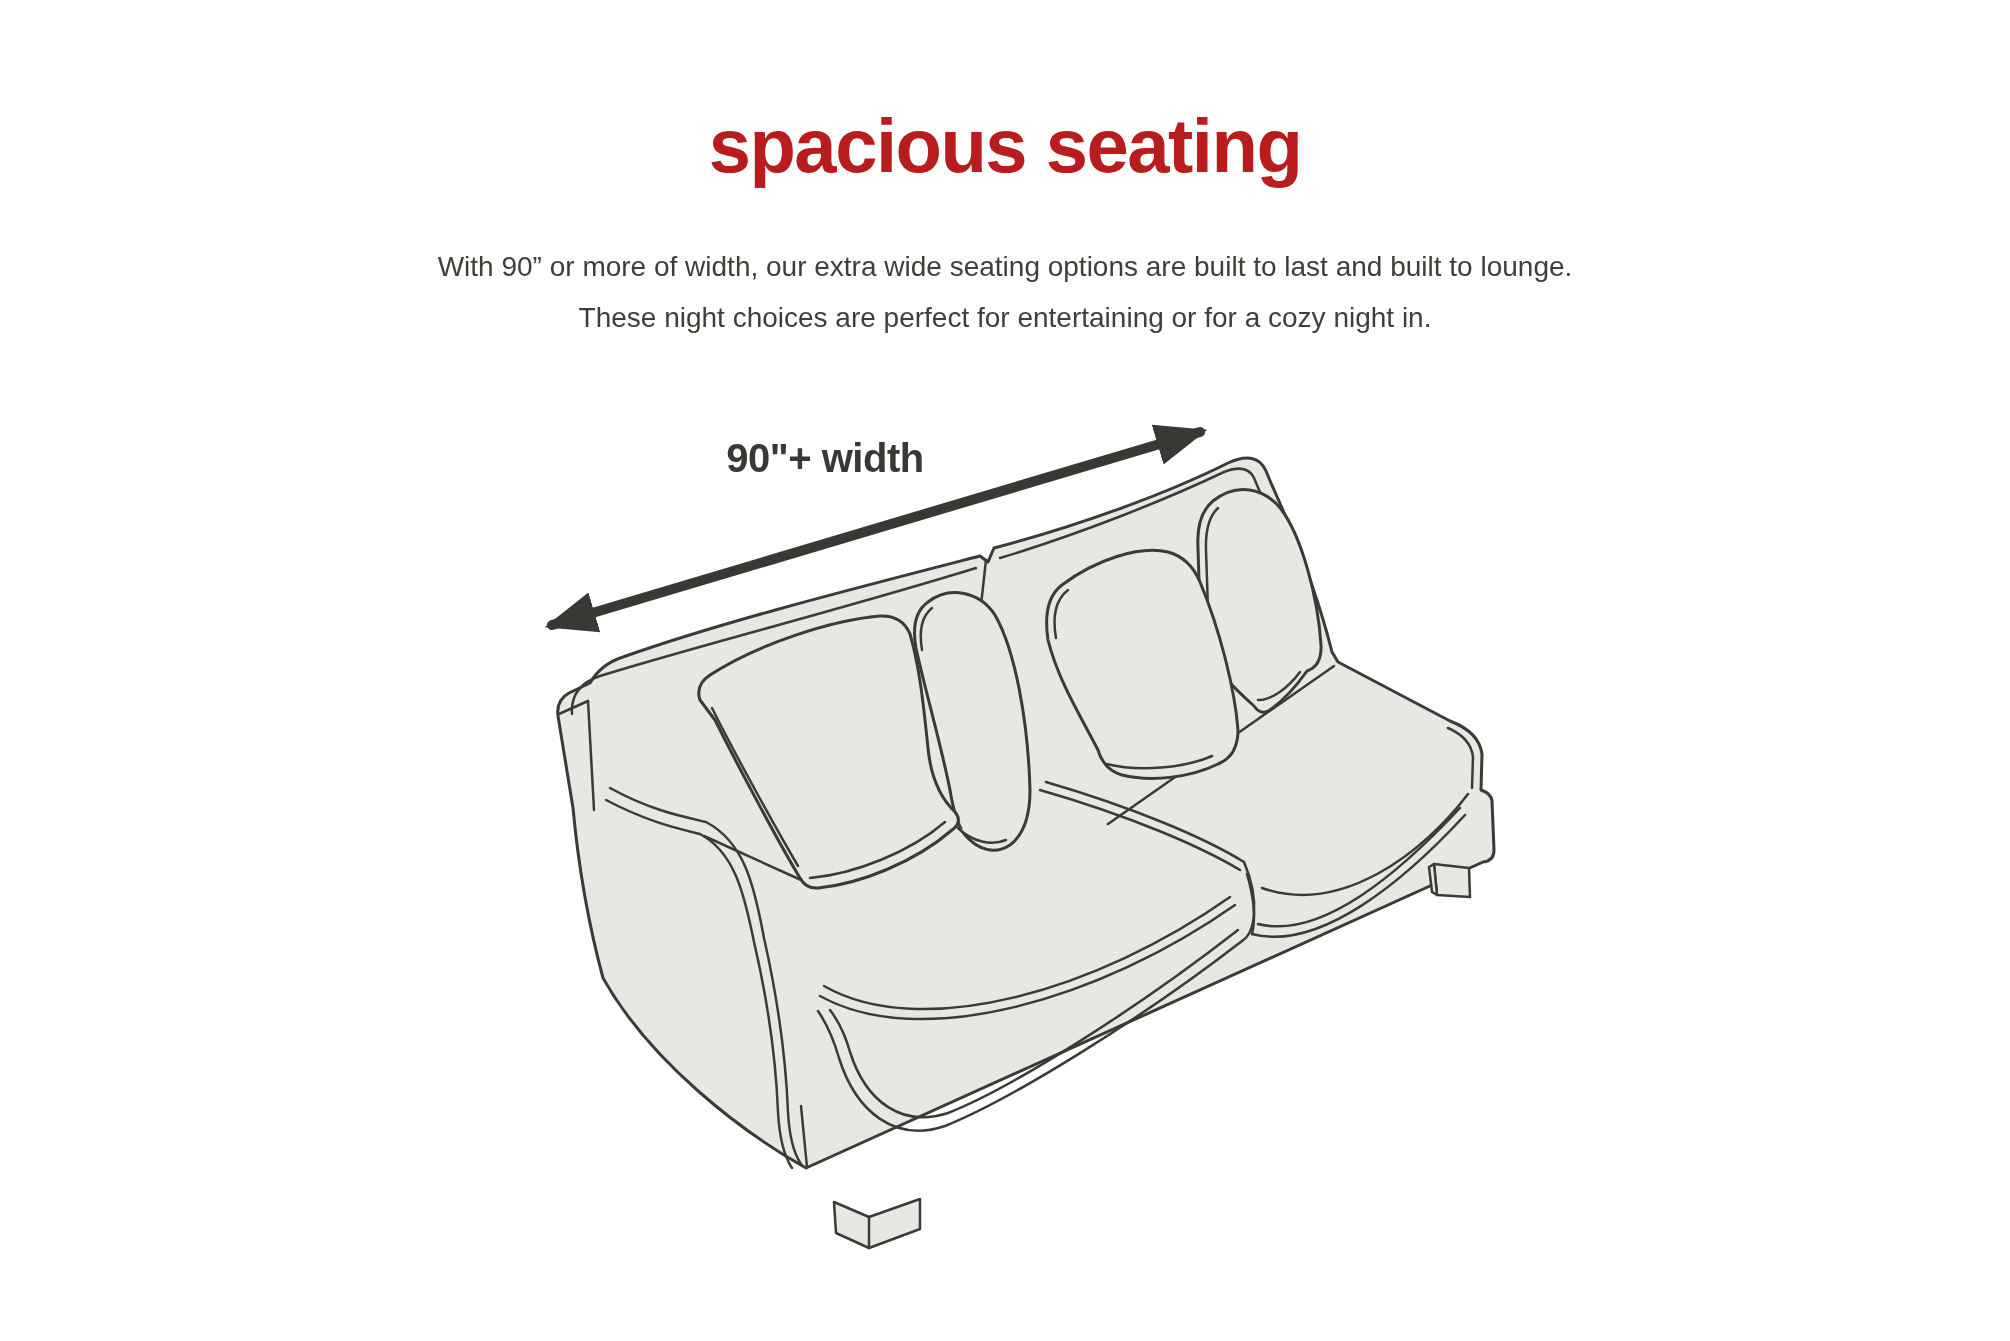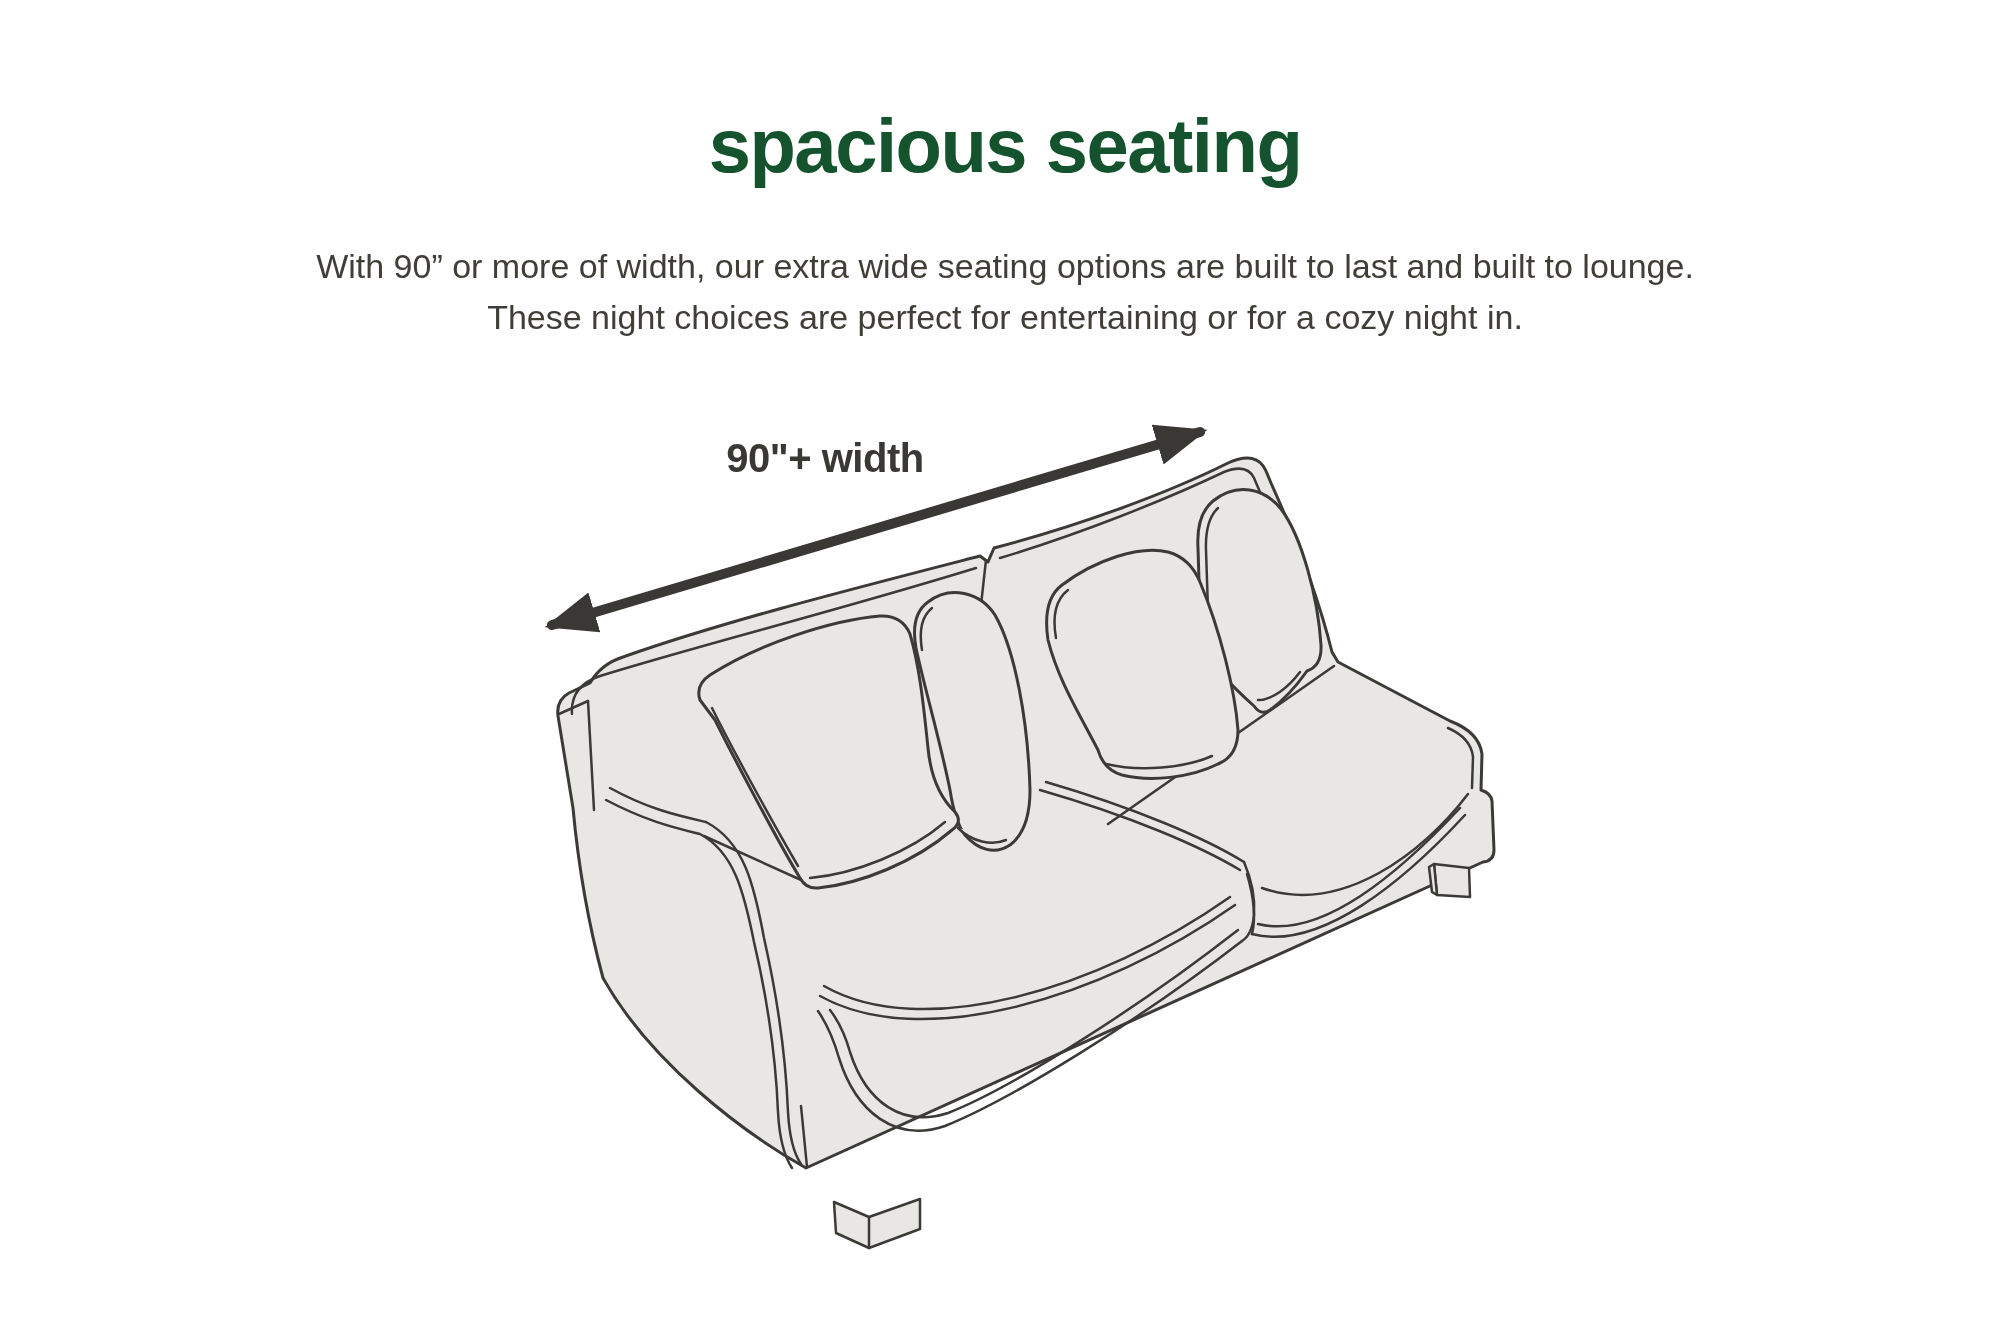--- a/index.html
+++ b/index.html
@@ -11,28 +11,28 @@
     font-family:"Liberation Sans","DejaVu Sans",sans-serif;
   }
   .title{
     position:absolute;
     top:104px;left:0;width:100%;
     margin:0;
     text-align:center;
     font-size:76px;
     font-weight:bold;
     letter-spacing:-1.5px;
-    color:#14532d;
+    color:#b91c1c;
     line-height:1.1;
   }
   .desc{
     position:absolute;
     top:241px;left:0;width:100%;
     text-align:center;
-    font-size:34px;
+    font-size:28px;
     line-height:51px;
     color:#403e37;
   }
   .figure{
     position:absolute;
     inset:0;
     margin:0;
   }
   .figure svg{
     position:absolute;

